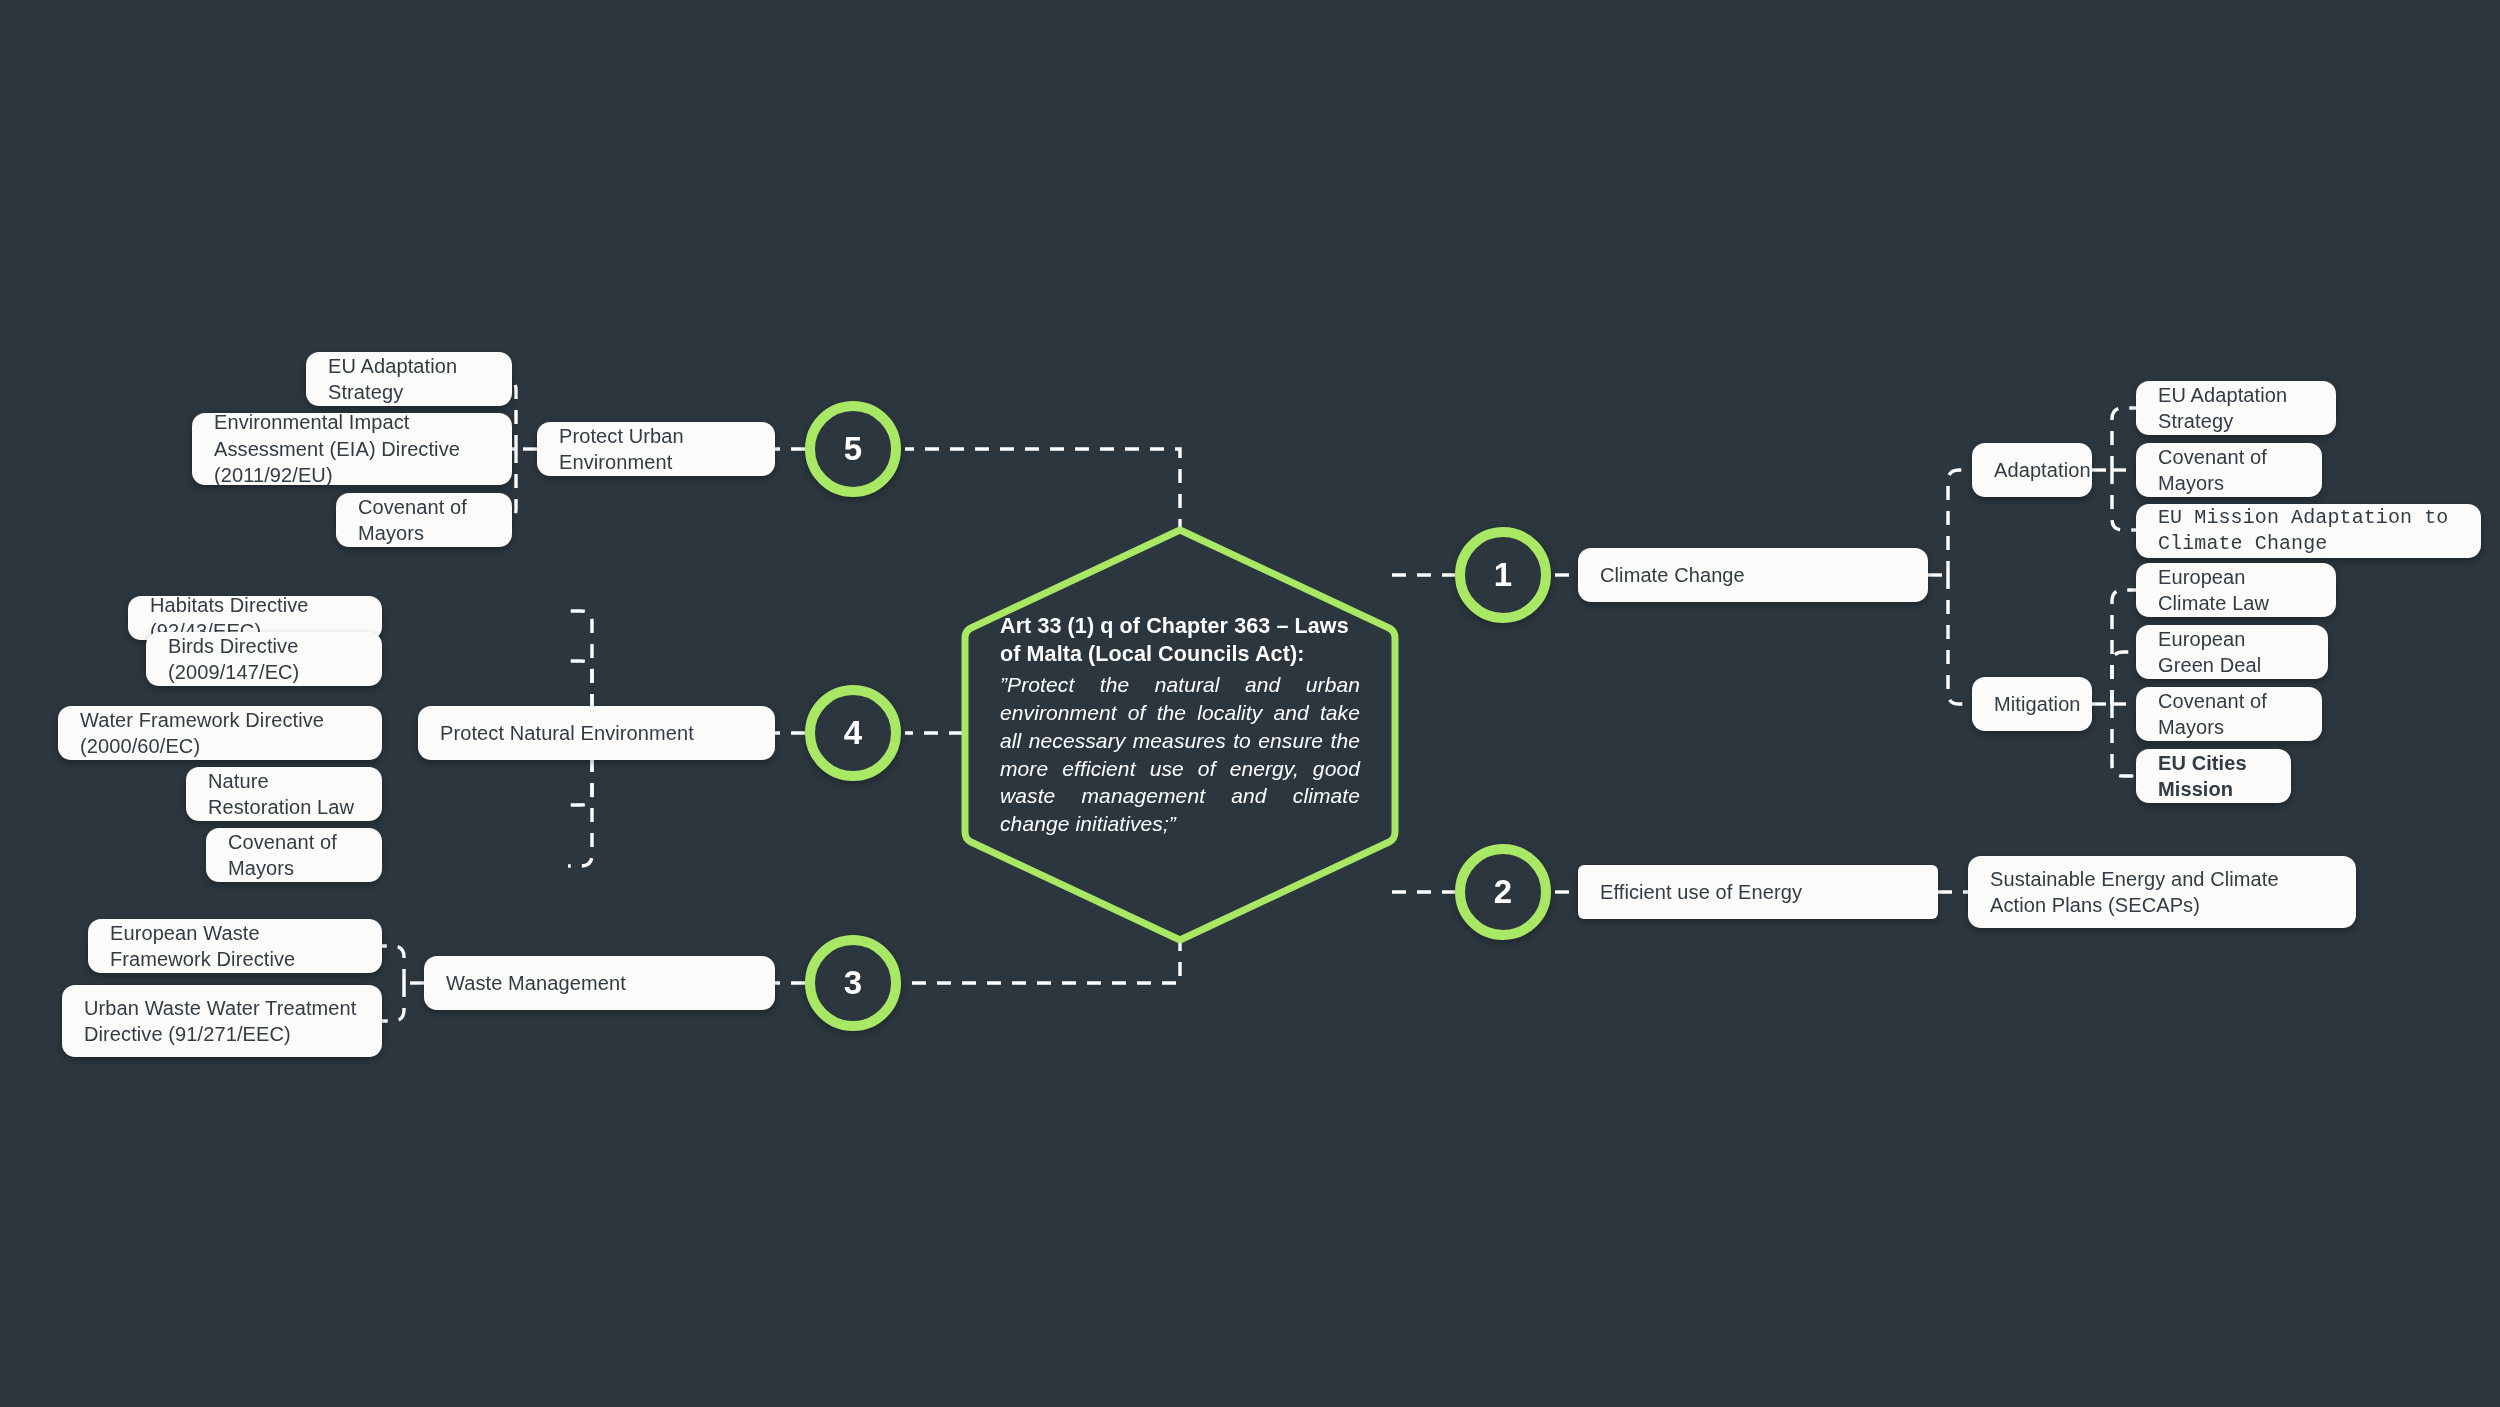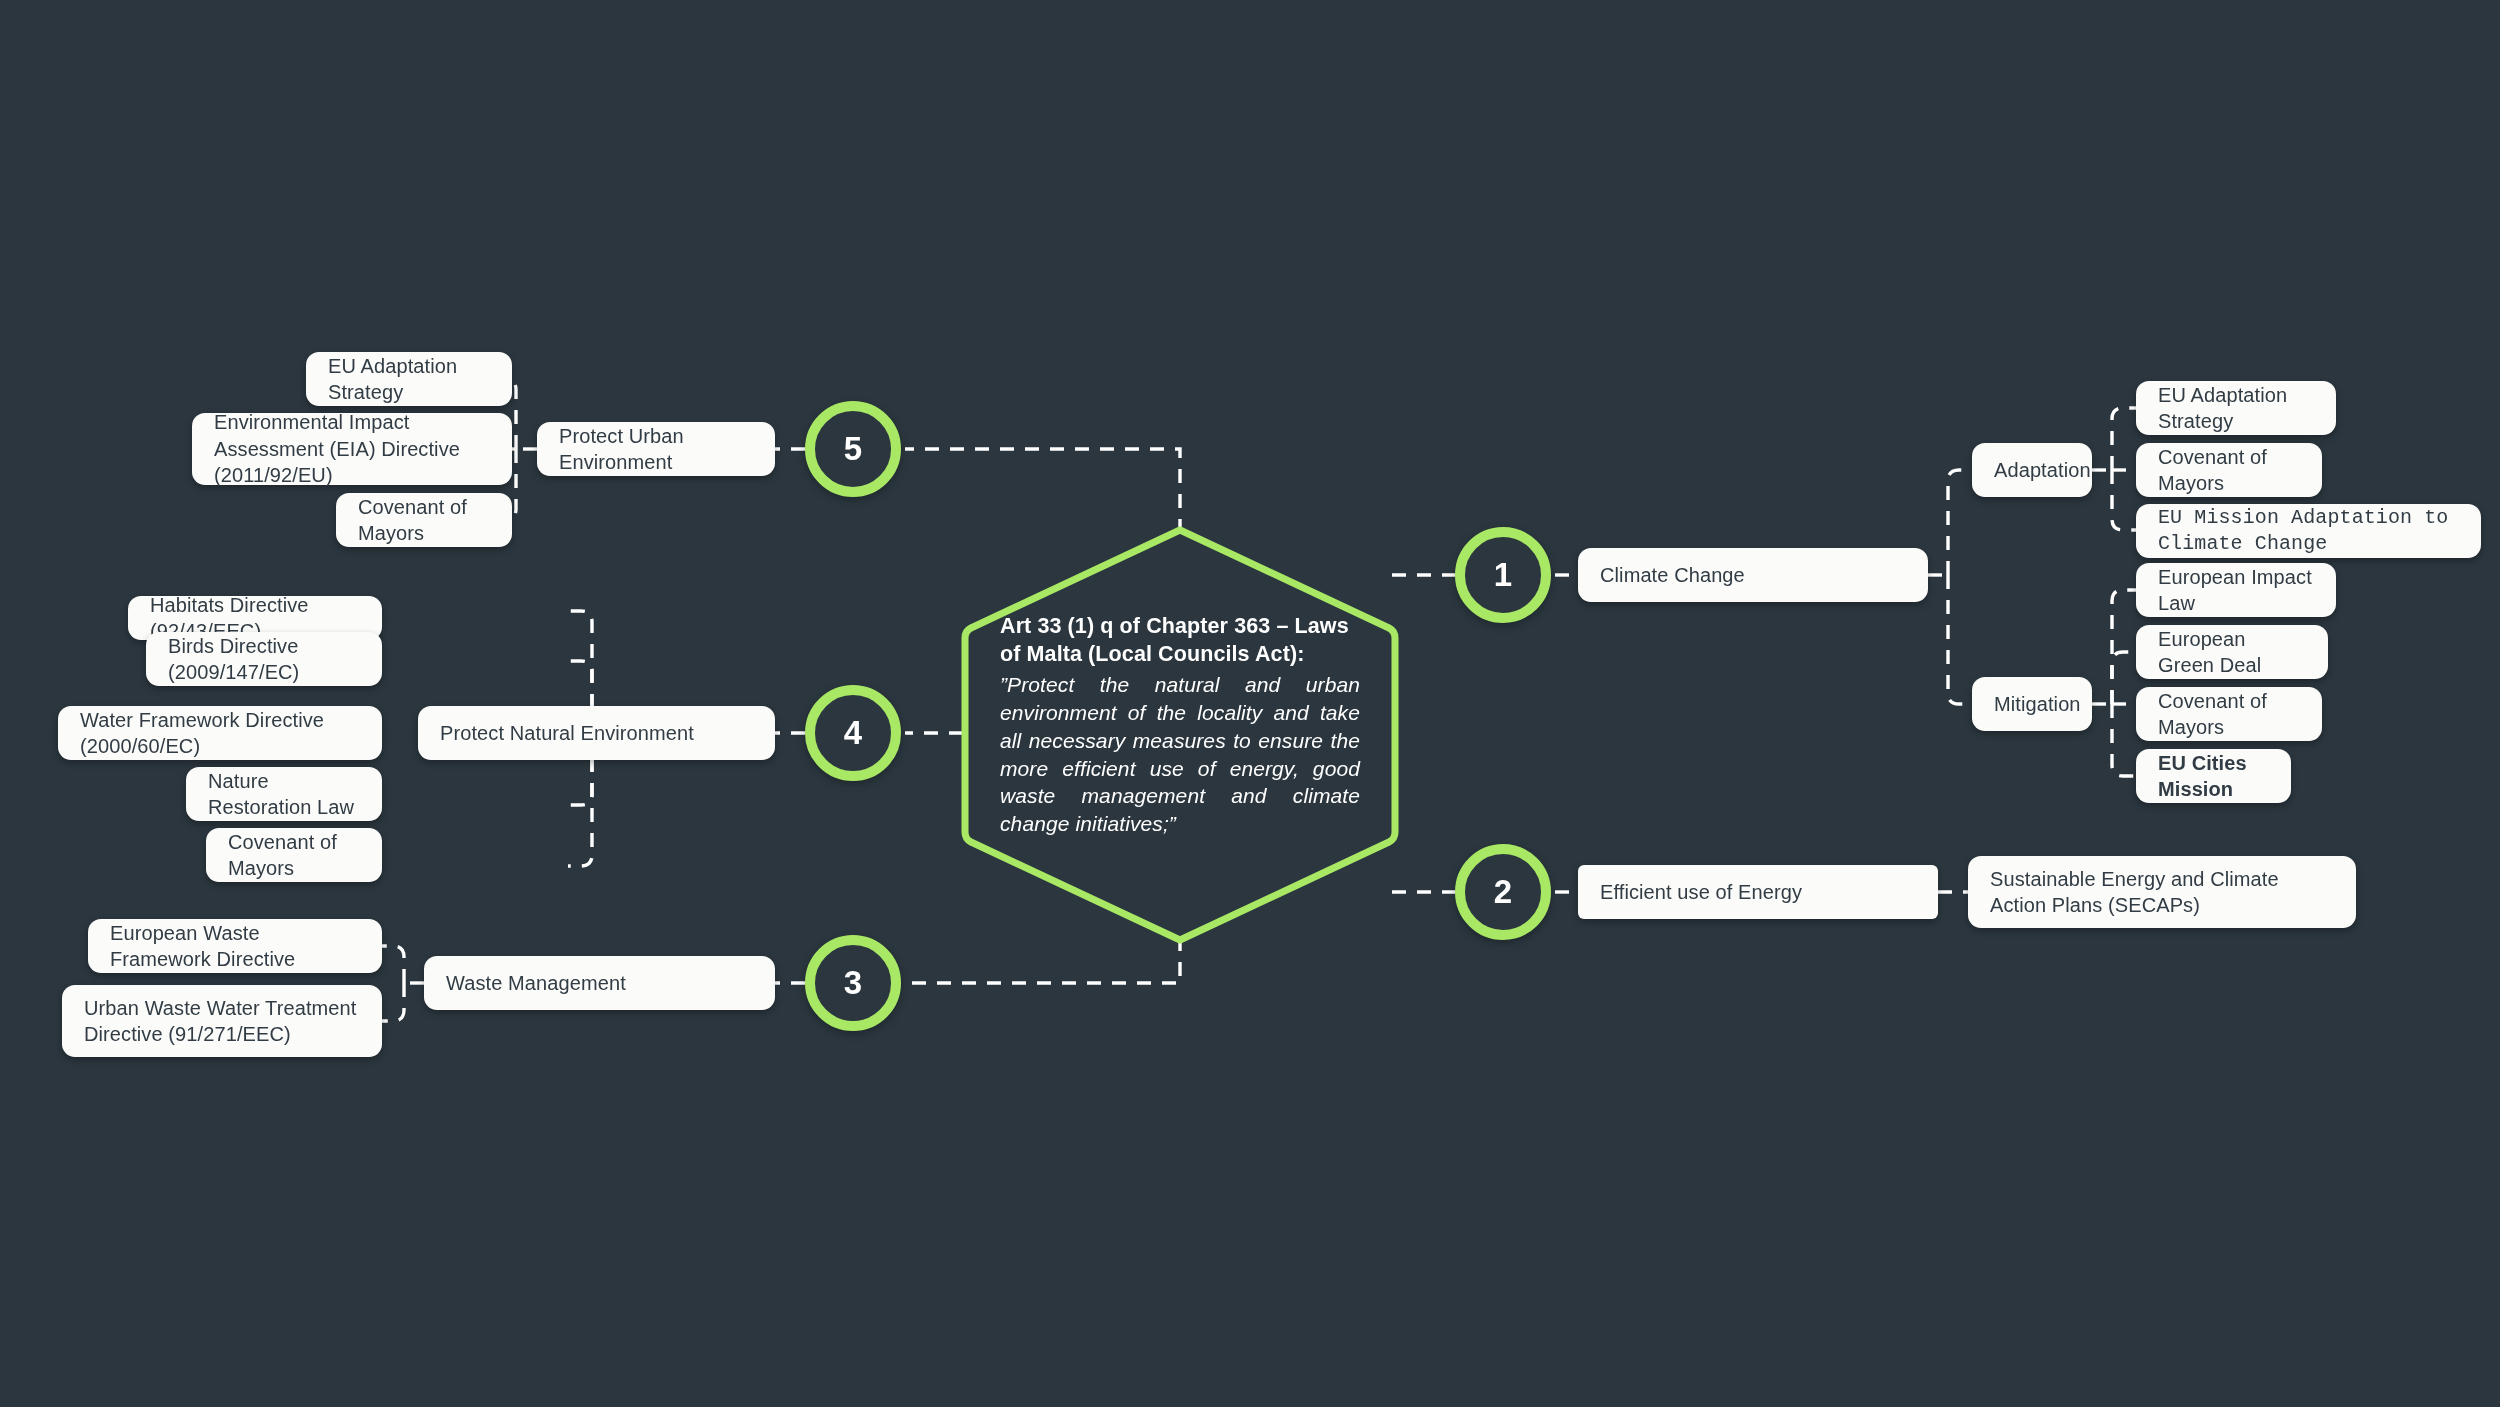--- a/index.html
+++ b/index.html
@@ -178,21 +178,21 @@
 
   <div class="node" style="left:2136px; top:504px; width:345px; height:54px;font-family:Liberation Mono, monospace;">
     <span>EU Mission Adaptation to Climate Change</span>
   </div>
 
   <div class="node" style="left:1972px; top:677px; width:120px; height:54px;">
     <span>Mitigation</span>
   </div>
 
   <div class="node" style="left:2136px; top:563px; width:200px; height:54px;">
-    <span>European Impact Law</span>
+    <span>European Climate Law</span>
   </div>
 
   <div class="node" style="left:2136px; top:625px; width:192px; height:54px;">
     <span>European Green Deal</span>
   </div>
 
   <div class="node" style="left:2136px; top:687px; width:186px; height:54px;">
     <span>Covenant of Mayors</span>
   </div>
 

